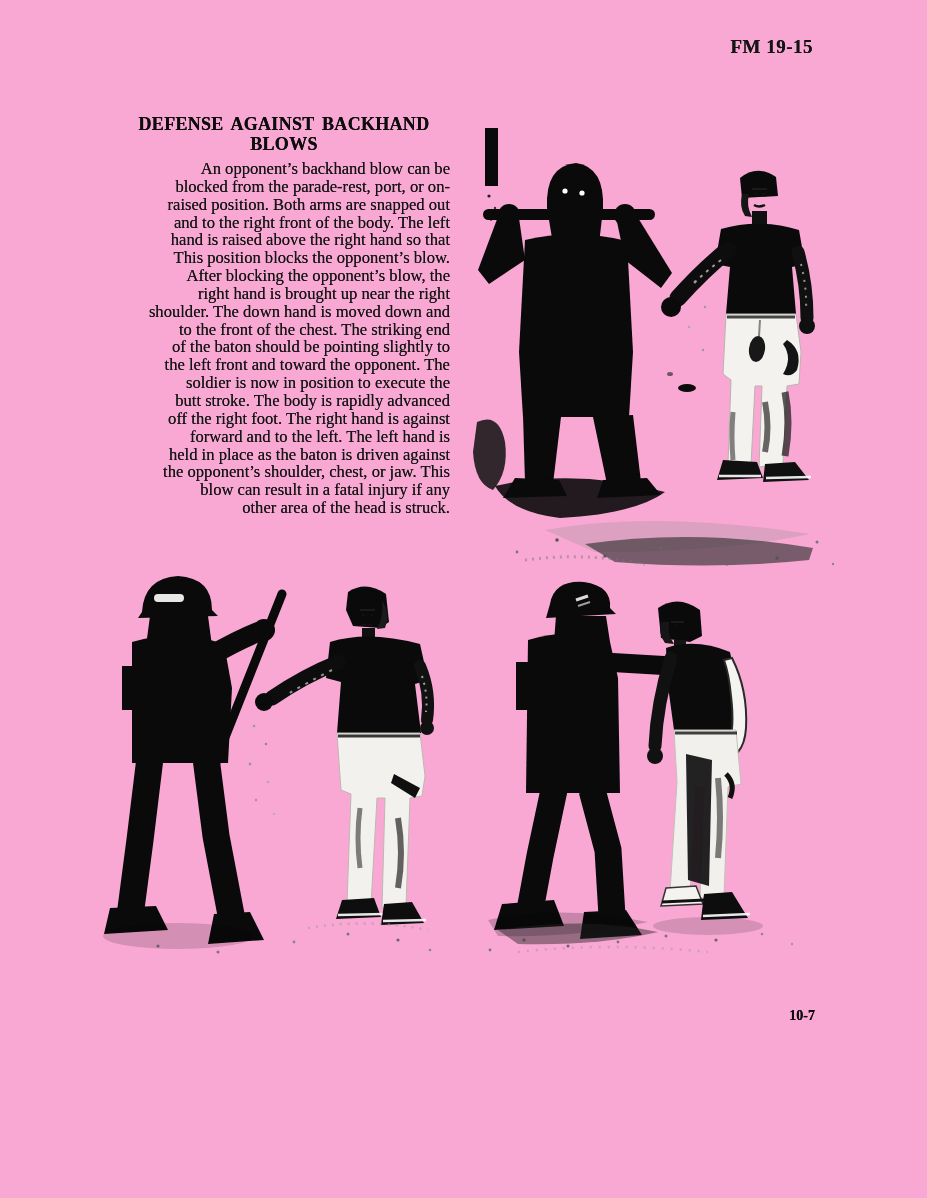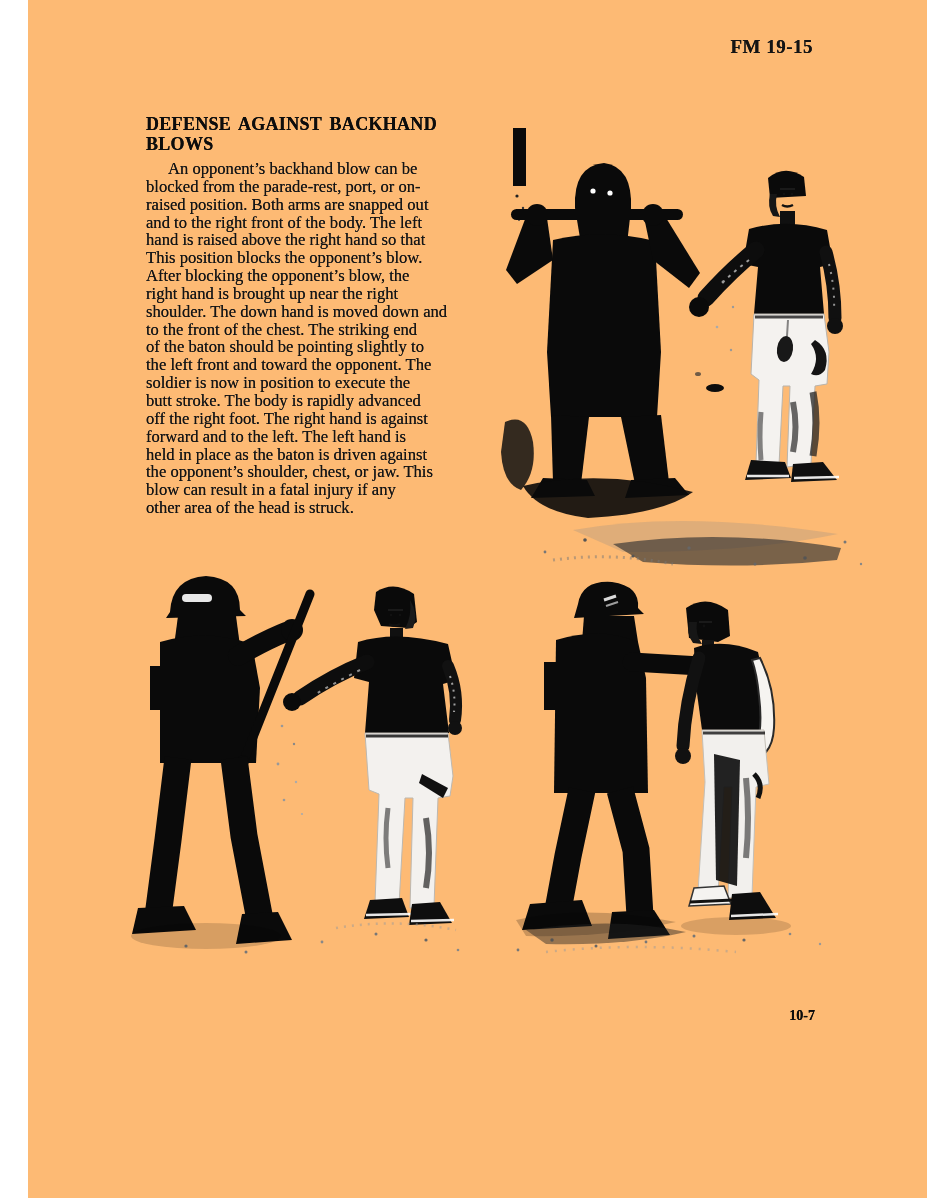--- a/index.html
+++ b/index.html
@@ -4,42 +4,44 @@
 <style>
   * { margin: 0; padding: 0; box-sizing: border-box; }
   html, body { background: #ffffff; }
   body {
     width: 927px; height: 1198px;
     position: relative;
     font-family: "Liberation Serif", "DejaVu Serif", serif;
     color: #111;
     overflow: hidden;
   }
-  .page { position: absolute; inset: 0; background: #fdba74; margin-left: 28px; }
+  .page { position: absolute; inset: 0; background: #f9a8d4; }
 
   .header-ref {
     position: absolute; top: 36px; right: 114px;
     font-size: 19px; font-weight: 600; letter-spacing: 0.5px;
     color: #141414;
     text-shadow: 0 0 0.4px #222;
   }
 
   .article { position: absolute; left: 118px; top: 114px; width: 332px; }
   .article-title {
+    text-align: center;
     font-weight: 700;
     font-size: 18px; line-height: 20px;
     letter-spacing: 0.3px; word-spacing: 3px;
     color: #0d0d0d;
     text-shadow: 0 0 0.5px #111;
     margin-bottom: 6px;
   }
   .body-text {
     font-size: 16.6px; line-height: 17.85px;
     color: #141414;
     text-shadow: 0 0 0.35px #333;
+    text-align: right;
   }
   .body-line { white-space: nowrap; }
   .body-line:first-child { text-indent: 22px; }
 
   .page-number {
     position: absolute; top: 1008px; right: 112px;
     font-size: 14px; font-weight: 700;
     color: #0d0d0d;
     text-shadow: 0 0 0.4px #111;
   }

